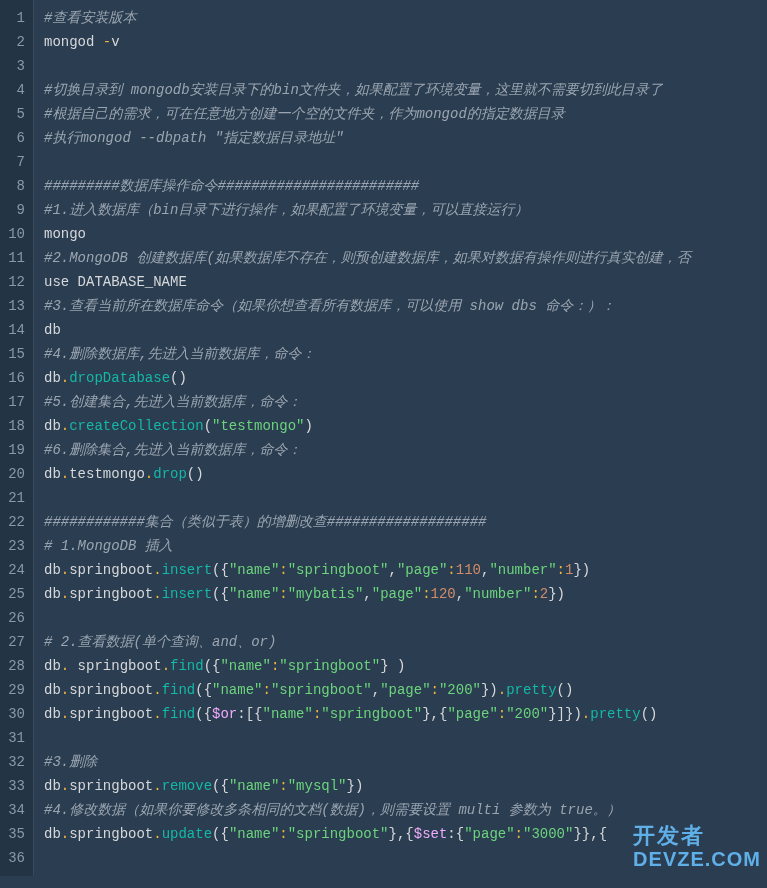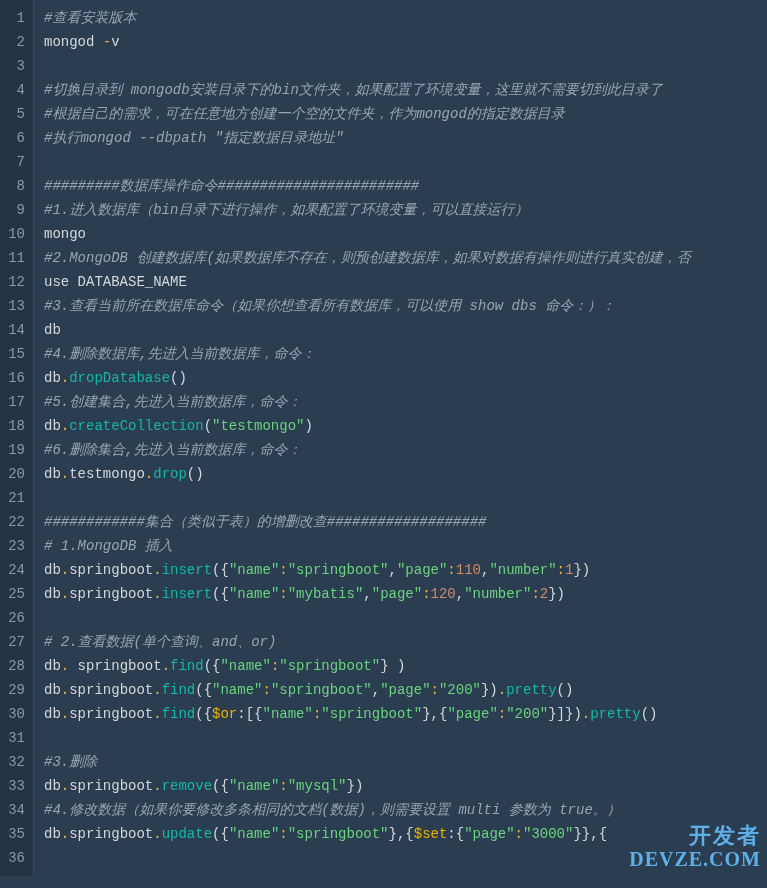--- a/index.html
+++ b/index.html
@@ -31,31 +31,30 @@
     white-space: nowrap;
   }
   .line { line-height: 24px; height: 24px; }
   .gutter .line { line-height: 24px; height: 24px; }
   .c  { color: #9aa5b1; font-style: italic; }   
   .p  { color: #d6d8da; text-align: right; }                        
   .o  { color: #f2b63a; }                        
   .s  { color: #6bd47d; }                        
   .n  { color: #d38c6a; }                        
   .m  { color: #14b8a6; }                        
-  .dl { color: #eab308; }                        
+  .dl { color: #f0abfc; }                        
 
   .watermark {
     position: absolute;
     right: 6px;
     bottom: 6px;
     color: #5FB0E9;
     font-weight: bold;
-    font-family: Liberation Serif, serif;
+    font-family: Liberation Sans, sans-serif;
     line-height: 1.1;
-    text-align: right;
     pointer-events: none;
   }
   .watermark .zh { font-size: 22px; letter-spacing: 2px; }
   .watermark .en { font-size: 20px; letter-spacing: 1px; }
 </style>
 </head>
 <body>
 
 <div class="editor">
   <div class="gutter">

